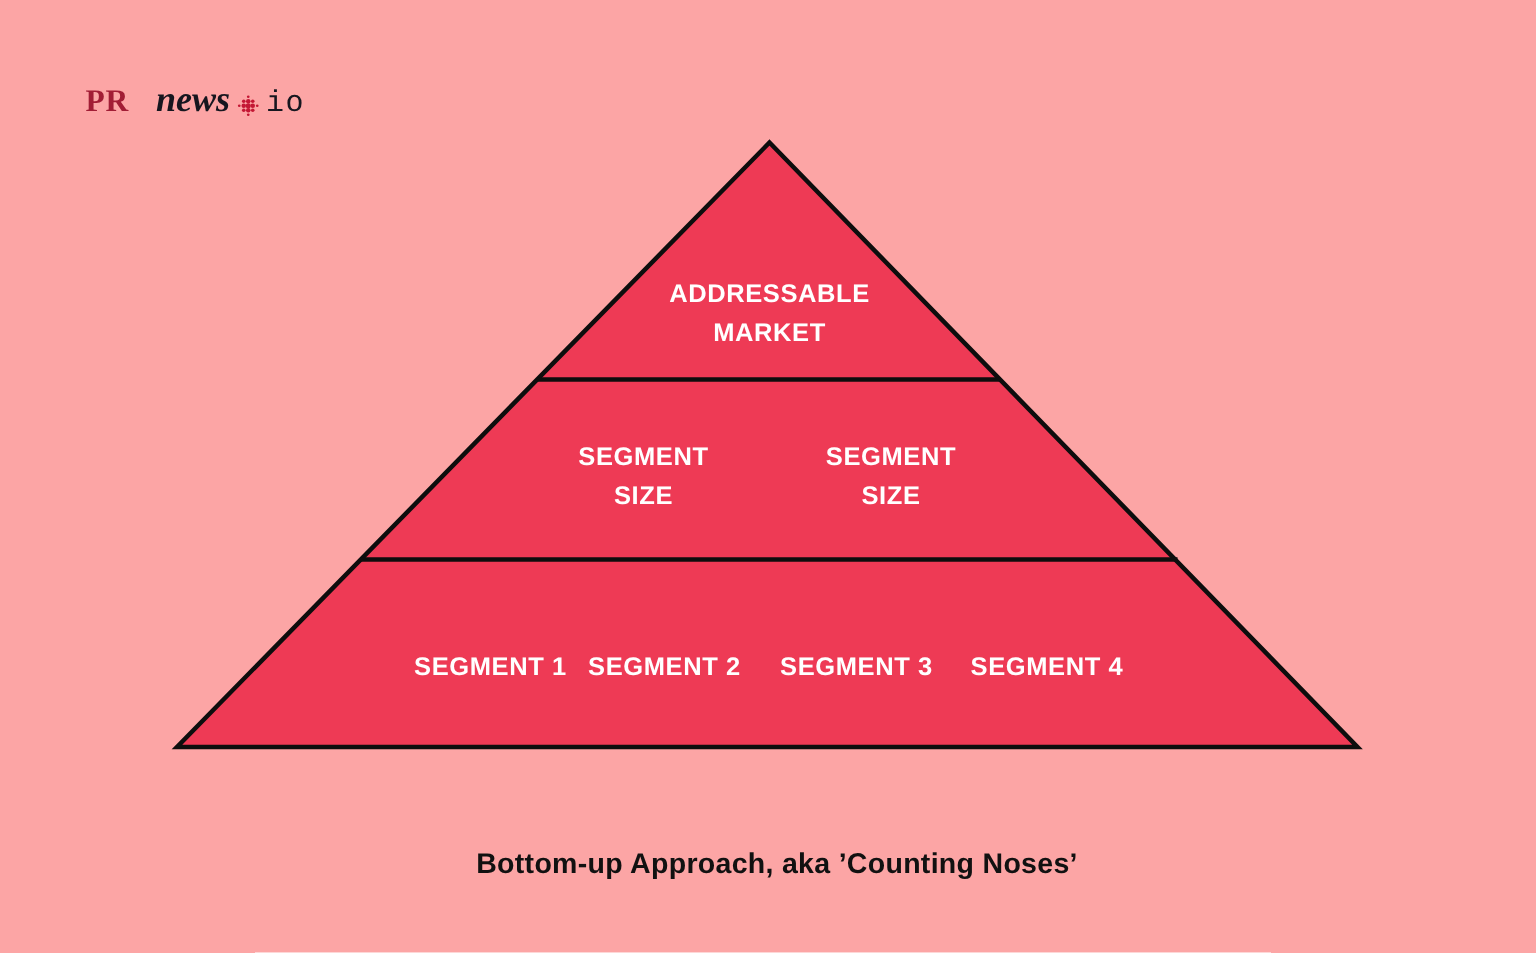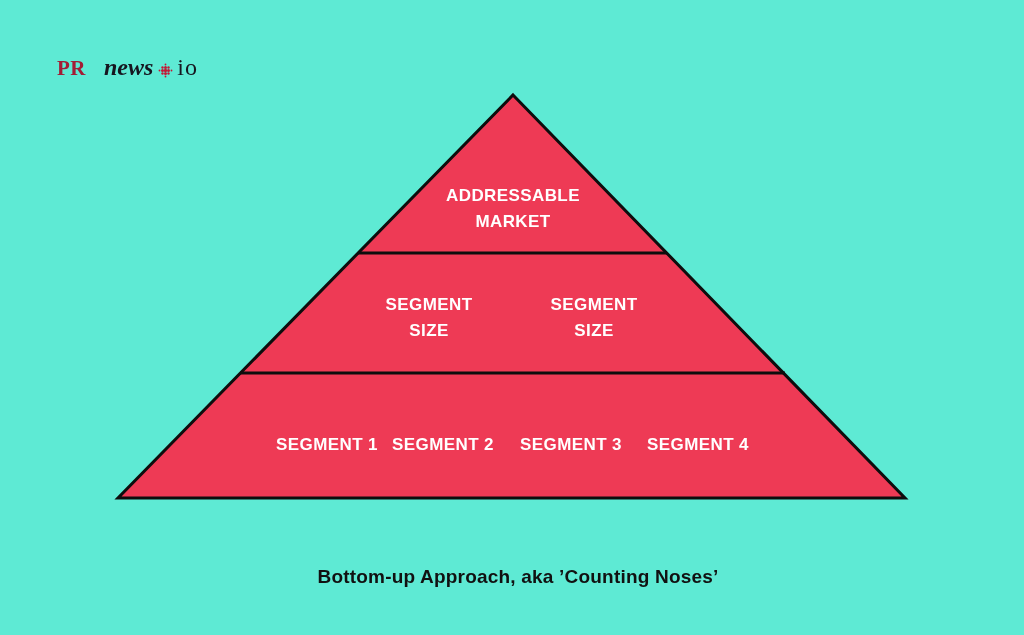--- a/index.html
+++ b/index.html
@@ -4,21 +4,21 @@
 <style>
   html, body {
     margin: 0;
     padding: 0;
     background: #ffffff;
   }
   .page {
     position: relative;
     width: 1024px;
     height: 635px;
-    background: #5eead4;
+    background: #fca5a5;
     overflow: hidden;
     font-family: "Liberation Sans", sans-serif;
   }
 
   
   .logo {
     position: absolute;
     left: 57px;
     top: 54px;
     display: flex;
@@ -41,23 +41,23 @@
     color: #16161f;
     margin-left: 18px;
   }
   .logo .dots {
     align-self: center;
     position: relative;
     top: 3px;
     margin: 0 3px 0 4px;
   }
   .logo .io {
-    font-family: Liberation Serif, serif;
+    font-family: Liberation Mono, monospace;
     font-weight: 400;
-    font-size: 24px;
+    font-size: 20px;
     letter-spacing: 1px;
     color: #16161f;
   }
 
   
   .pyramid-svg {
     position: absolute;
     left: 0;
     top: 0;
     width: 1024px;

